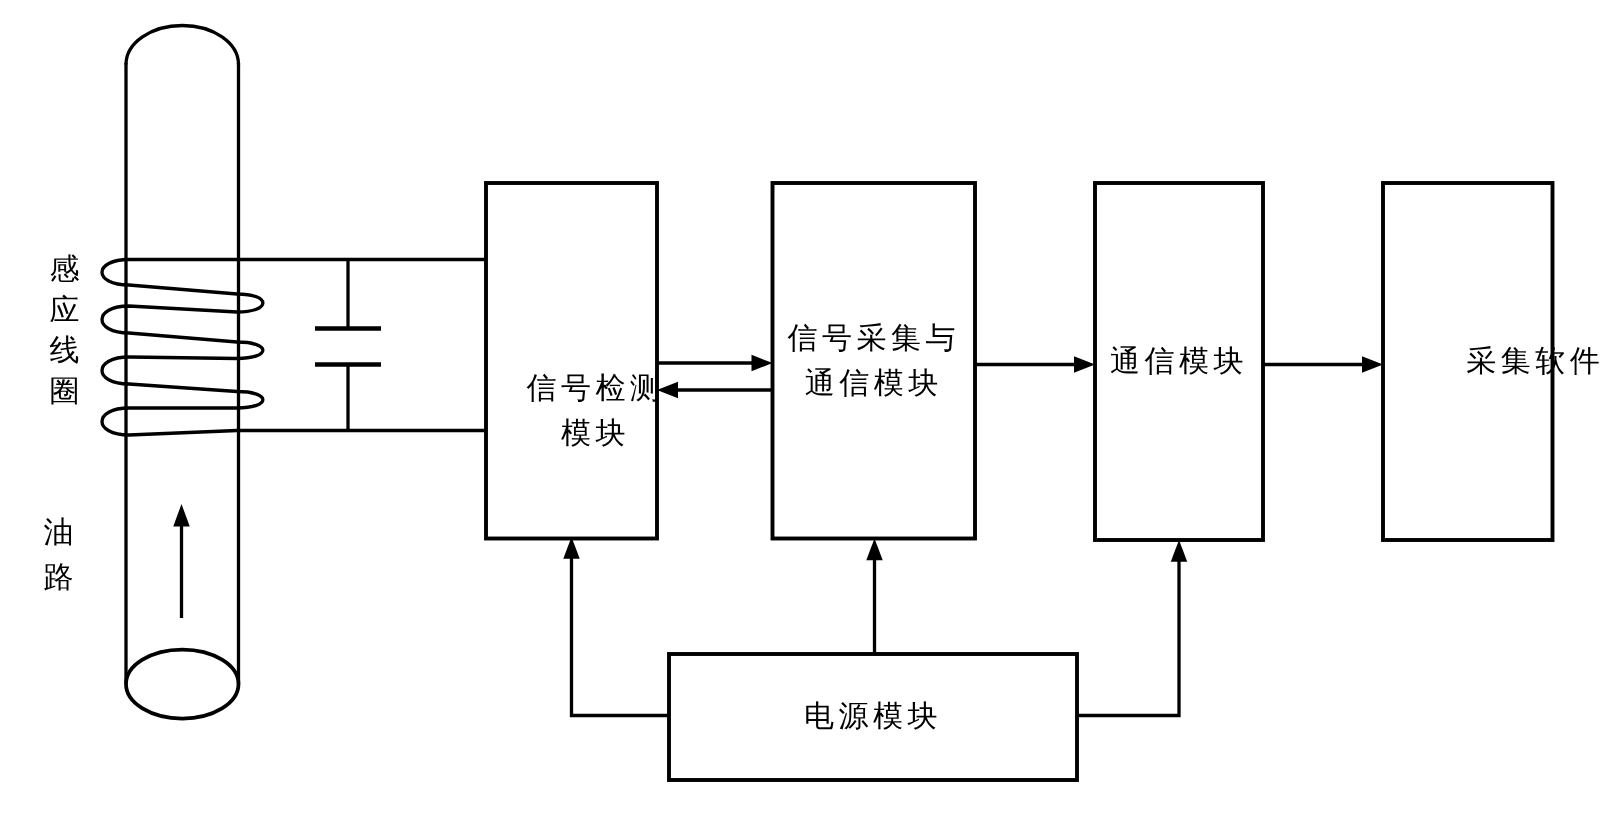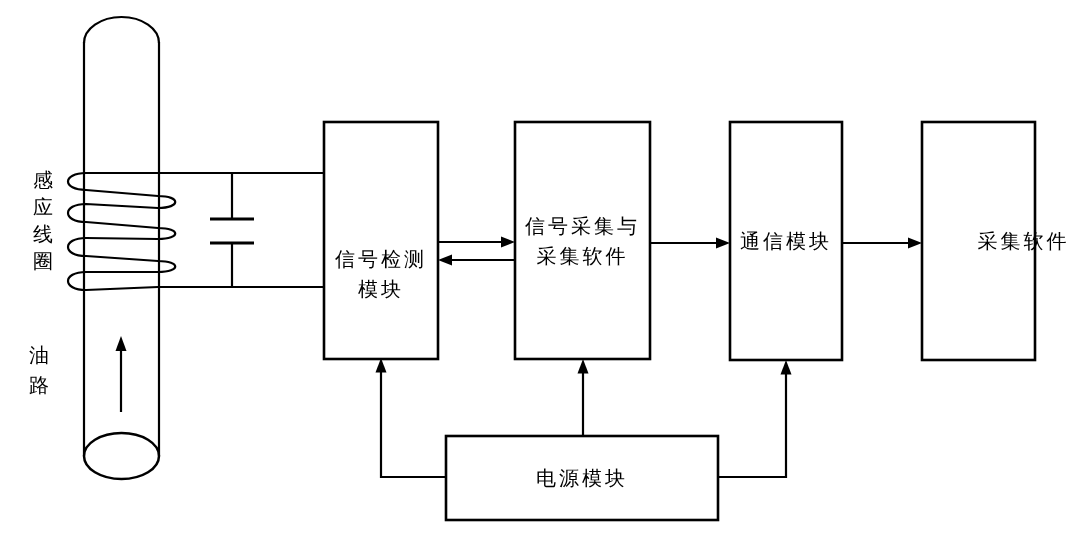--- a/index.html
+++ b/index.html
@@ -103,25 +103,25 @@
   </svg>
 
   <div class="side-label coil" style="left:28px; top:167px;">感
 应
 线
 圈</div>
 
   <div class="side-label oil" style="left:24px; top:340px;">油
 路</div>
 
-  <div class="block-label" style="left:324px; top:122px; width:114px; height:304px;">信号检测
+  <div class="block-label" style="left:324px; top:122px; width:114px; height:304px;padding-left:16px;">信号检测
 模块</div>
 
   <div class="block-label" style="left:515px; top:122px; width:135px; height:237px;">信号采集与
-采集软件</div>
+通信模块</div>
 
   <div class="block-label" style="left:730px; top:122px; width:112px; height:238px;">通信模块</div>
 
   <div class="block-label" style="left:922px; top:122px; width:113px; height:238px;margin-left:45px;">采集软件</div>
 
   <div class="block-label" style="left:446px; top:436px; width:272px; height:84px;text-align:right;">电源模块</div>
 
 </div>
 
 </body></html>

